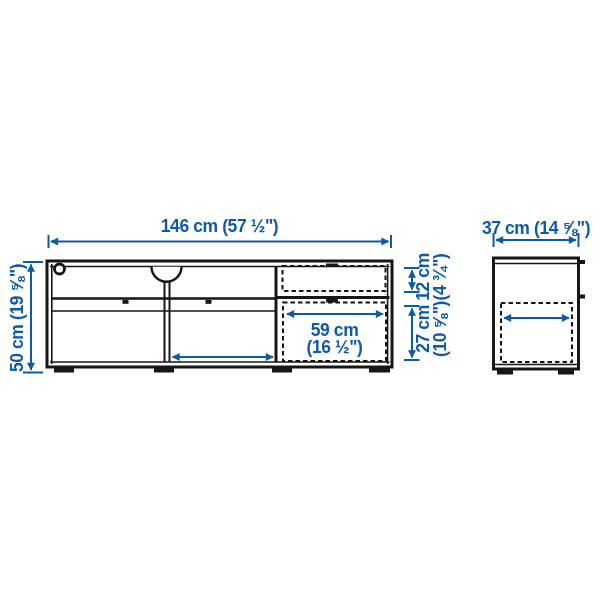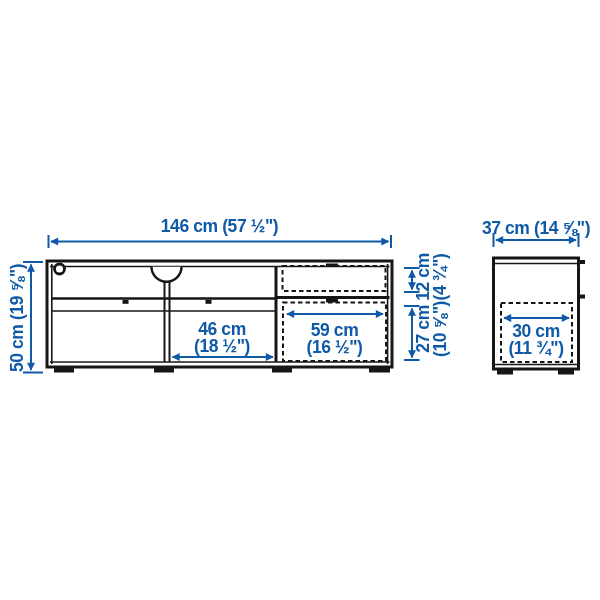--- a/index.html
+++ b/index.html
@@ -115,38 +115,30 @@
       <line x1="504" y1="318" x2="569" y2="318" class="al" marker-start="url(#arr)" marker-end="url(#arr)"></line>
     </g>
   </svg>
 
   <div class="lbl" style="left:219.5px;top:226px;">146 cm (57 ½")</div>
 
   <div class="lbl rot" style="left:17px;top:318px;">50 cm (19 ⅝")</div>
 
   <div class="lbl" style="left:536px;top:228px;">37 cm (14 ⅝")</div>
 
-  <div class="lbl" style="left:222px;top:338px;">
-    <div>46 cm</div>
-    <div>(18 ½")</div>
-  </div>
 
   <div class="lbl" style="left:334.5px;top:339px;">
     <div>59 cm</div>
     <div>(16 ½")</div>
   </div>
 
   <div class="lbl rot" style="left:432px;top:276.5px;">
     <div>12 cm</div>
     <div>(4 ¾")</div>
   </div>
 
   <div class="lbl rot" style="left:432px;top:329px;">
     <div>27 cm</div>
     <div>(10 ⅝")</div>
   </div>
 
-  <div class="lbl" style="left:536px;top:340px;">
-    <div>30 cm</div>
-    <div>(11 ¾")</div>
-  </div>
 
 </div>
 
 </body></html>

